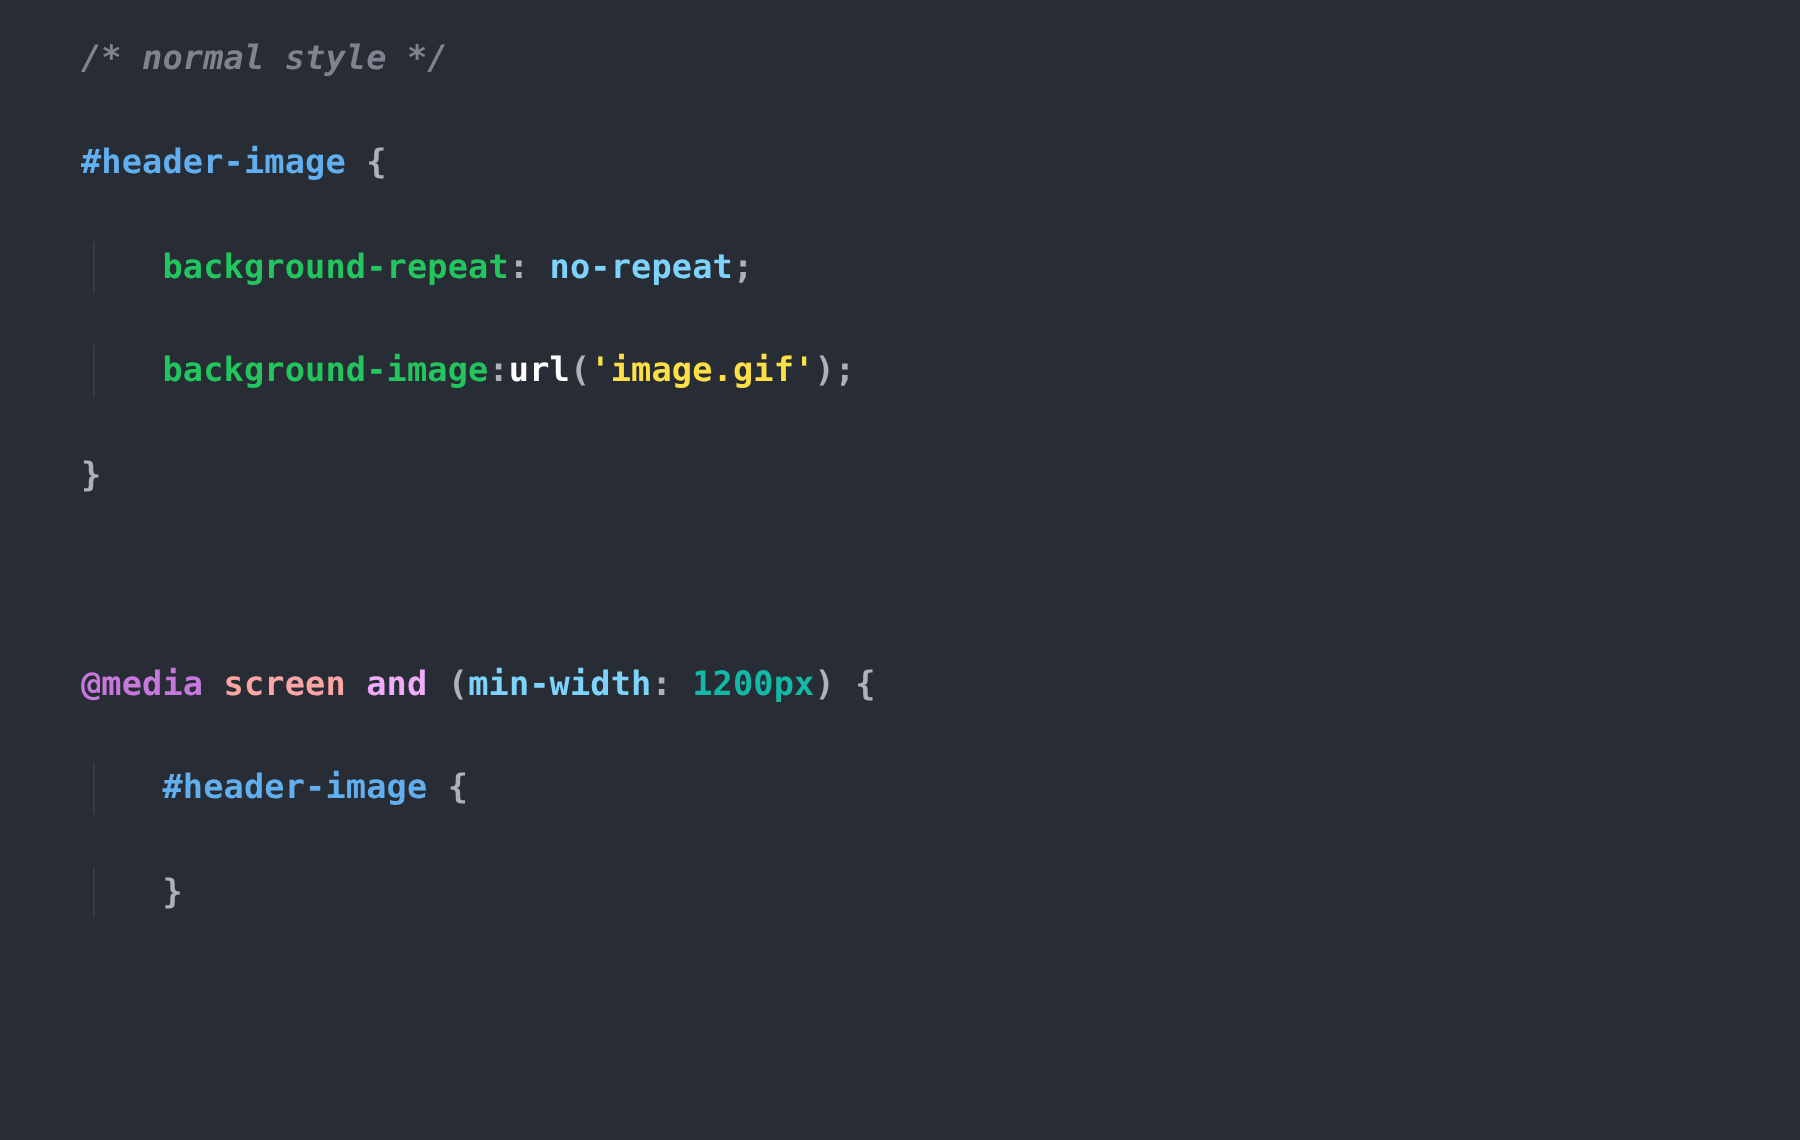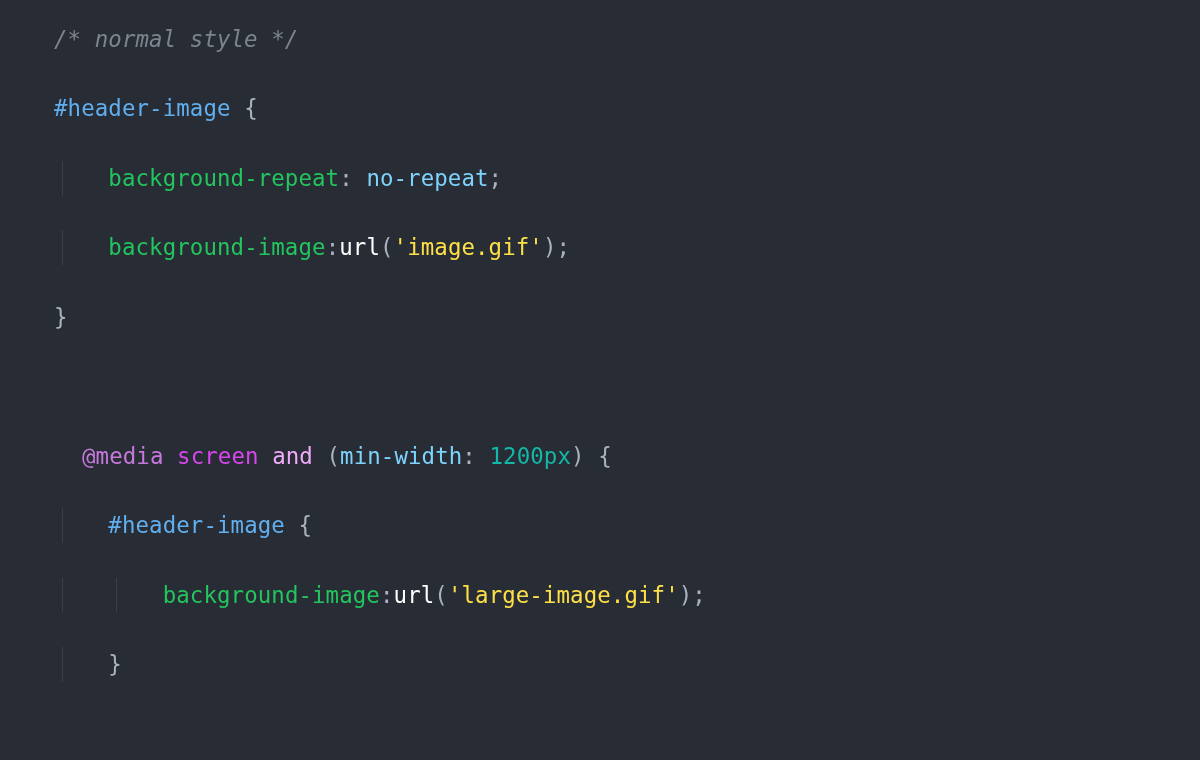--- a/index.html
+++ b/index.html
@@ -16,20 +16,21 @@
     font-family: "Menlo", "Consolas", "DejaVu Sans Mono", monospace;
     font-size: 22.4px;
     line-height: 1.55;
     letter-spacing: 0.1px;
     white-space: pre;
     color: #abb2bf;
   }
   pre.code .line {
     display: block;
     position: relative;
+    font-weight: bold;
   }
   
   pre.code .line.i1::before,
   pre.code .line.i2::before,
   pre.code .line.i2::after {
     content: "";
     position: absolute;
     top: 0;
     bottom: 0;
     width: 1px;
@@ -37,39 +38,38 @@
   }
   pre.code .line.i1::before { left: 0.6ch; }
   pre.code .line.i2::before { left: 0.6ch; }
   pre.code .line.i2::after  { left: 4.6ch; }
 
   .c-comment  { color: #7e848f; font-style: italic; }
   .c-sel      { color: #61afef; text-align: right; }
   .c-def      { color: #7dd3fc; }
   .c-prop     { color: #22c55e; }
   .c-punct    { color: #abb2bf; }
-  .c-at       { color: #c678dd; margin-left: 28px; }
-  .c-ident    { color: #d946ef; }
+  .c-at       { color: #c678dd; }
+  .c-ident    { color: #fca5a5; }
   .c-kw       { color: #f0abfc; }
   .c-num      { color: #14b8a6; }
   .c-func     { color: #ffffff; }
   .c-str      { color: #fde047; }
 </style>
 </head>
 <body>
 
 <pre class="code" id="code-block"><span class="line"><span class="c-comment">/* normal style */</span></span>
 <span class="line"><span class="c-sel">#header-image</span><span class="c-def"> </span><span class="c-punct">{</span></span>
 <span class="line i1">    <span class="c-prop">background-repeat</span><span class="c-punct">: </span><span class="c-def">no-repeat</span><span class="c-punct">;</span></span>
 <span class="line i1">    <span class="c-prop">background-image</span><span class="c-punct">:</span><span class="c-func">url</span><span class="c-punct">(</span><span class="c-str">'image.gif'</span><span class="c-punct">);</span></span>
 <span class="line"><span class="c-punct">}</span></span>
 <span class="line">&nbsp;</span>
 <span class="line"><span class="c-at">@media</span><span class="c-def"> </span><span class="c-ident">screen</span><span class="c-def"> </span><span class="c-kw">and</span><span class="c-def"> </span><span class="c-punct">(</span><span class="c-def">min-width</span><span class="c-punct">: </span><span class="c-num">1200px</span><span class="c-punct">) {</span></span>
 <span class="line i1">    <span class="c-sel">#header-image</span><span class="c-def"> </span><span class="c-punct">{</span></span>
-<span class="line i2">        <span class="c-prop">background-image</span><span class="c-punct">:</span><span class="c-func">url</span><span class="c-punct">(</span><span class="c-str">'large-image.gif'</span><span class="c-punct">);</span></span>
 <span class="line i1">    <span class="c-punct">}</span></span>
 
 
 
 
 
 
 
 
 </pre>

